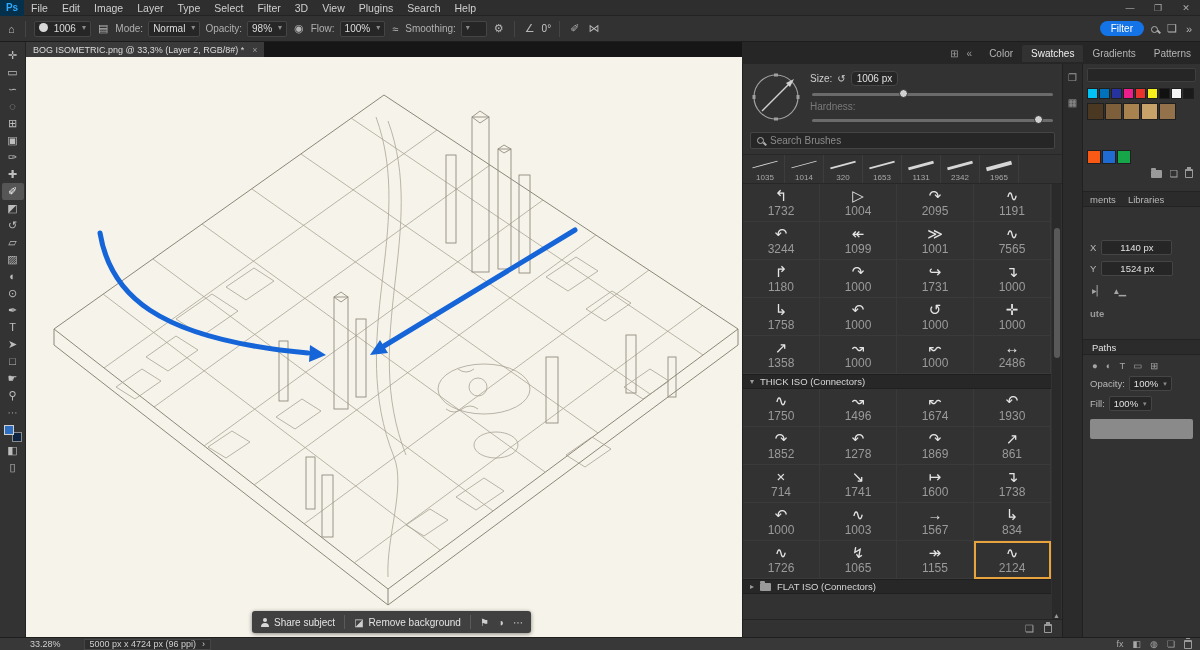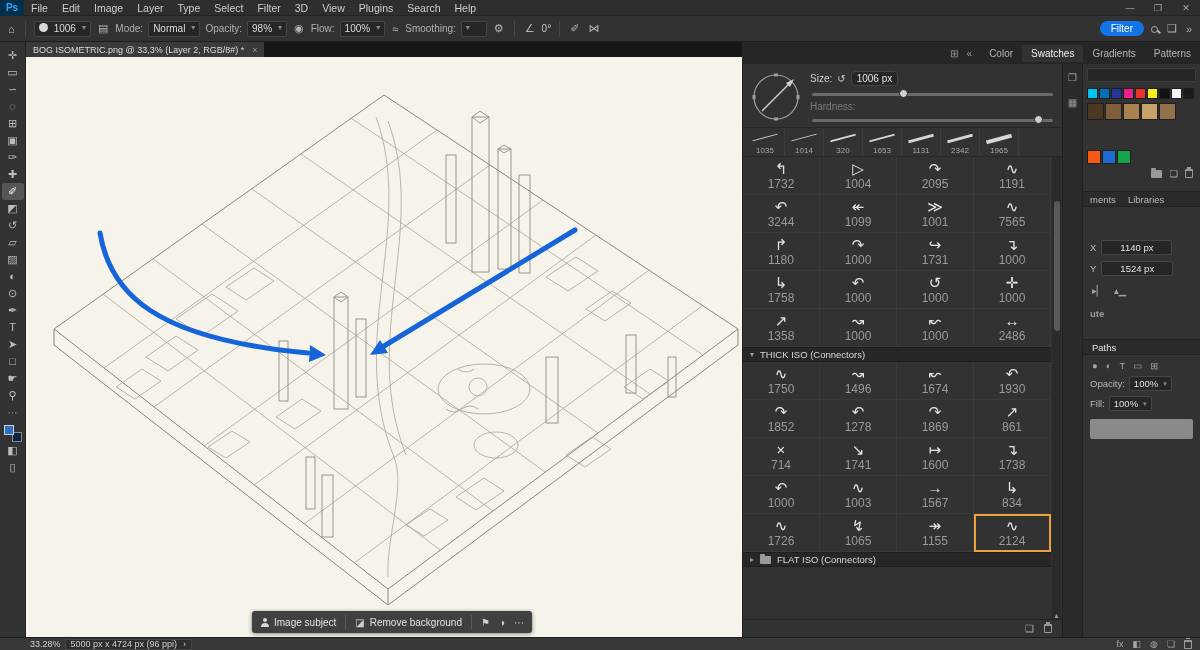--- a/index.html
+++ b/index.html
@@ -163,21 +163,21 @@
                padding:0 9px; color:#e0e0e0; border-top:1px solid #222; border-bottom:1px solid #222; }
   .paths-icons { display:flex; gap:8px; margin:5px 9px 0 9px; color:#a5a5a5; }
   .op-row { display:flex; align-items:center; gap:4px; margin:5px 7px 0 7px; }
   .op-box { background:#262626; border:1px solid #454545; border-radius:2px; padding:1px 4px;
             color:#e0e0e0; display:flex; align-items:center; gap:5px; }
   .op-box .caret { color:#8a8a8a; font-size:7px; }
   .gray-box { height:20px; background:#8a8a8a; border-radius:2px; margin:8px 7px 0 7px; }
 
   
   .statusbar { height:13px; background:#383838; border-top:1px solid #1e1e1e; display:flex;
-               align-items:center; font-size:9px; color:#cfcfcf; gap:4px; padding:0 8px 0 30px; }
+               align-items:center; font-size:9px; color:#cfcfcf; gap:23px; padding:0 8px 0 30px; }
   .sb-box { background:#2e2e2e; border:1px solid #454545; padding:0 5px; height:11px;
             display:flex; align-items:center; gap:6px; }
   .sb-icons { margin-left:auto; display:flex; gap:9px; align-items:center; color:#a8a8a8; }
 </style>
 </head>
 <body>
 
 <div class="app">
 
   <div class="menubar">
@@ -346,21 +346,21 @@
             <path d="M74,176 C84,236 128,282 282,296" fill="none" stroke-width="5" stroke-linecap="round" stroke="#1565d8"></path>
             <polygon points="300,298 283,305 284,288" fill="#1565d8"></polygon>
             <path d="M549,173 L358,289" fill="none" stroke-width="5" stroke-linecap="round" stroke="#1565d8"></path>
             <polygon points="344,298 354,283 362,296" fill="#1565d8"></polygon>
           </g>
         </svg>
 
         <div class="action-bar">
           <div class="ab-btn">
             <span class="person"></span>
-            <span>Image subject</span>
+            <span>Share subject</span>
           </div>
           <div class="ab-div"></div>
           <div class="ab-btn">
             <span class="ab-ic">◪</span>
             <span>Remove background</span>
           </div>
           <div class="ab-div"></div>
           <span class="ab-ic">⚑</span>
           <span class="ab-ic">◑</span>
           <span class="ab-ic">⋯</span>
@@ -406,20 +406,24 @@
               </div>
               <div class="size-row dim">
                 <span>Hardness:</span>
               </div>
               <div class="slider">
                 <span class="thumb" style="left:92%"></span>
               </div>
             </div>
           </div>
 
+          <div class="search-row">
+            <span class="lens"></span>
+            <span>Search Brushes</span>
+          </div>
 
           <div class="presets" id="presets">
               <div class="preset">
                 <i class="pline"></i>
                 <span>1035</span>
               </div>
               <div class="preset">
                 <i class="pline"></i>
                 <span>1014</span>
               </div>

